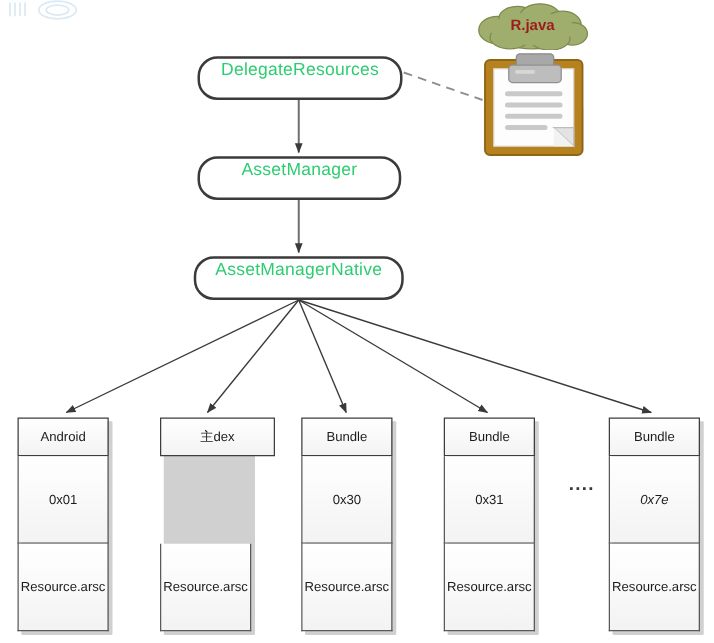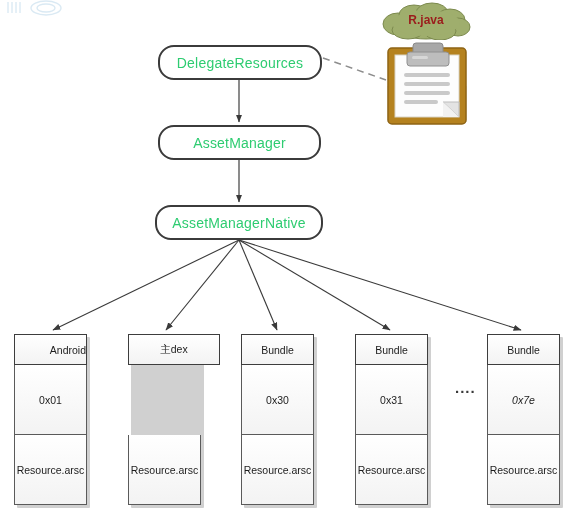--- a/index.html
+++ b/index.html
@@ -1,21 +1,21 @@
 <!DOCTYPE html>
 <html><head>
 <meta charset="utf-8">
 <style>
   html,body{margin:0;padding:0;background:#ffffff;}
   body{width:571px;height:514px;overflow:hidden;
        font-family:"Liberation Sans","DejaVu Sans",sans-serif;
        position:relative;}
   #stage{position:absolute;left:0;top:0;width:571px;height:514px;}
   svg.layer{position:absolute;left:0;top:0;width:571px;height:514px;overflow:visible;}
-  .node{position:absolute;box-sizing:border-box;display:flex;align-items:center;
+  .node{position:absolute;box-sizing:border-box;display:flex;
         justify-content:center;}
 
   
   .rnode{border:2px solid #3b3b3b;border-radius:16px;background:#ffffff;
          color:#2ecc71;font-size:14px;letter-spacing:.2px;white-space:nowrap;}
 
   
   .col{position:absolute;box-sizing:border-box;}
   .cell{position:absolute;box-sizing:border-box;border:1px solid #5a5a5a;
         background:linear-gradient(180deg,#ffffff 0%,#f3f3f3 100%);
@@ -123,21 +123,21 @@
     </g>
     <path d="M58 62 L74 62 L74 77 Z" fill="#e3e3e3" stroke="#bdbdbd" stroke-width="1"></path>
     <path d="M58 62 L74 77 L58 77 Z" fill="#f2f2f2"></path>
   </svg>
 
   <div id="ellipsis" style="left:455px;top:380px;">....</div>
 
   <div id="columns">
       <div class="col" style="left: 14px; top: 334px; width: 73px; height: 171px;">
         <div class="shadowbox" style="left: 3px; top: 3px; width: 73px; height: 171px;"></div>
-        <div class="cell head" style="left: 0px; top: 0px; width: 73px; height: 31px; justify-content: flex-end;">
+        <div class="cell head" style="left: 0px; top: 0px; width: 73px; height: 31px;">
           <span>Android</span>
         </div>
         <div class="cell mid" style="left: 0px; top: 31px; width: 73px; height: 70px;">
           <span>0x01</span>
         </div>
         <div class="cell foot" style="left: 0px; top: 101px; width: 73px; height: 70px;">
           <span>Resource.arsc</span>
         </div>
       </div>
       <div class="col" style="left: 128px; top: 334px; width: 73px; height: 171px;">

